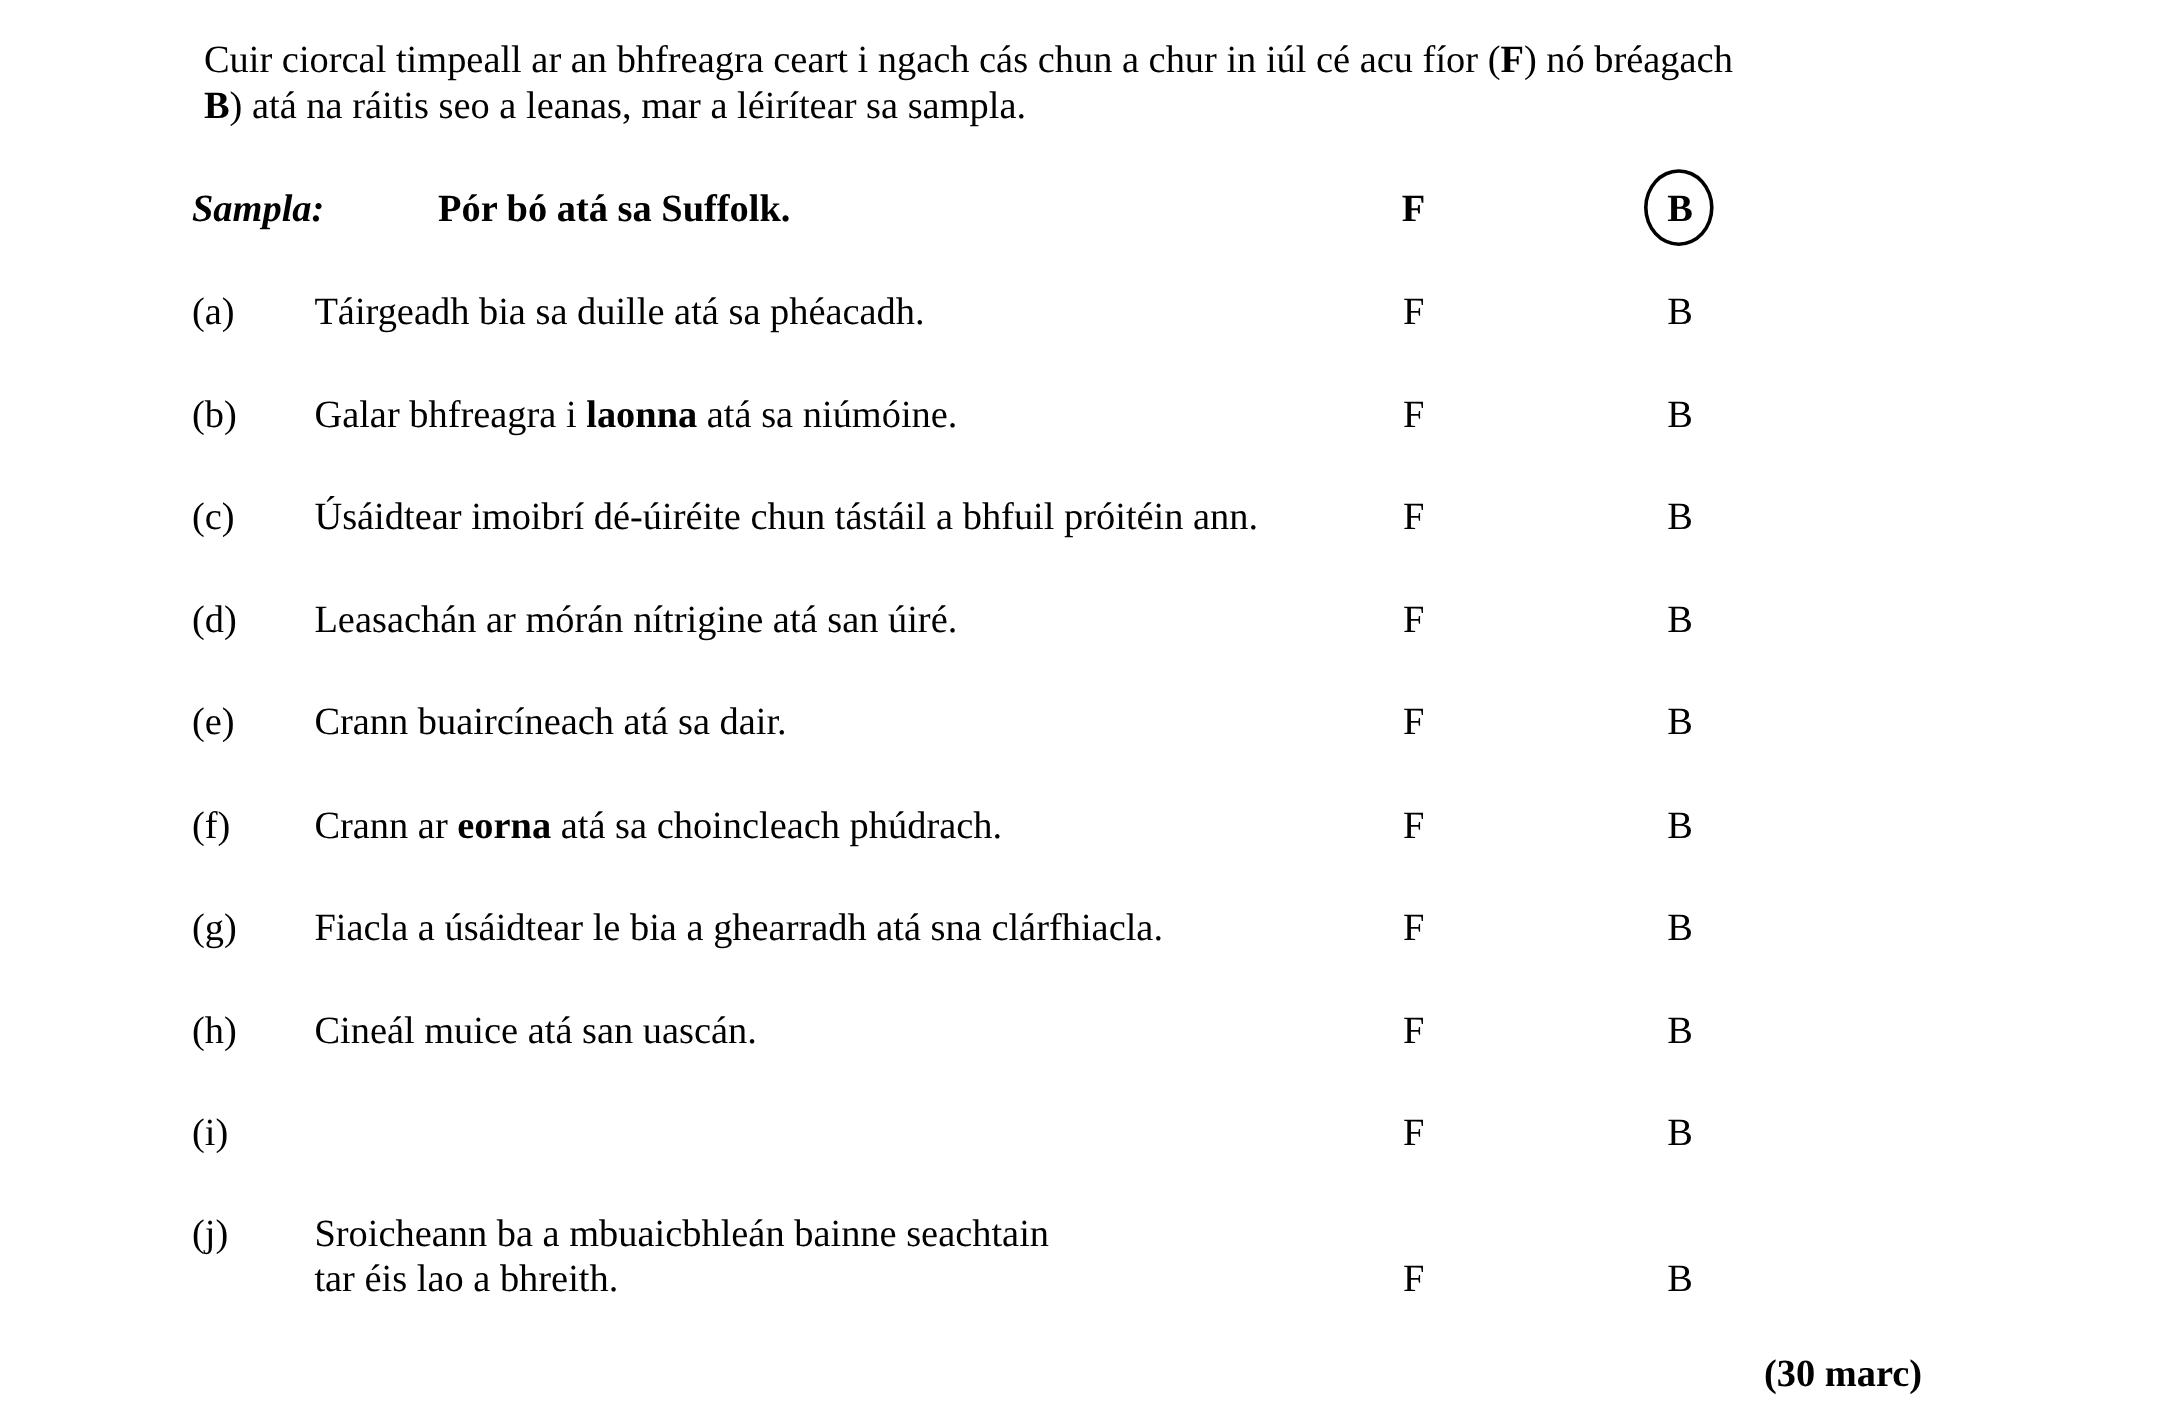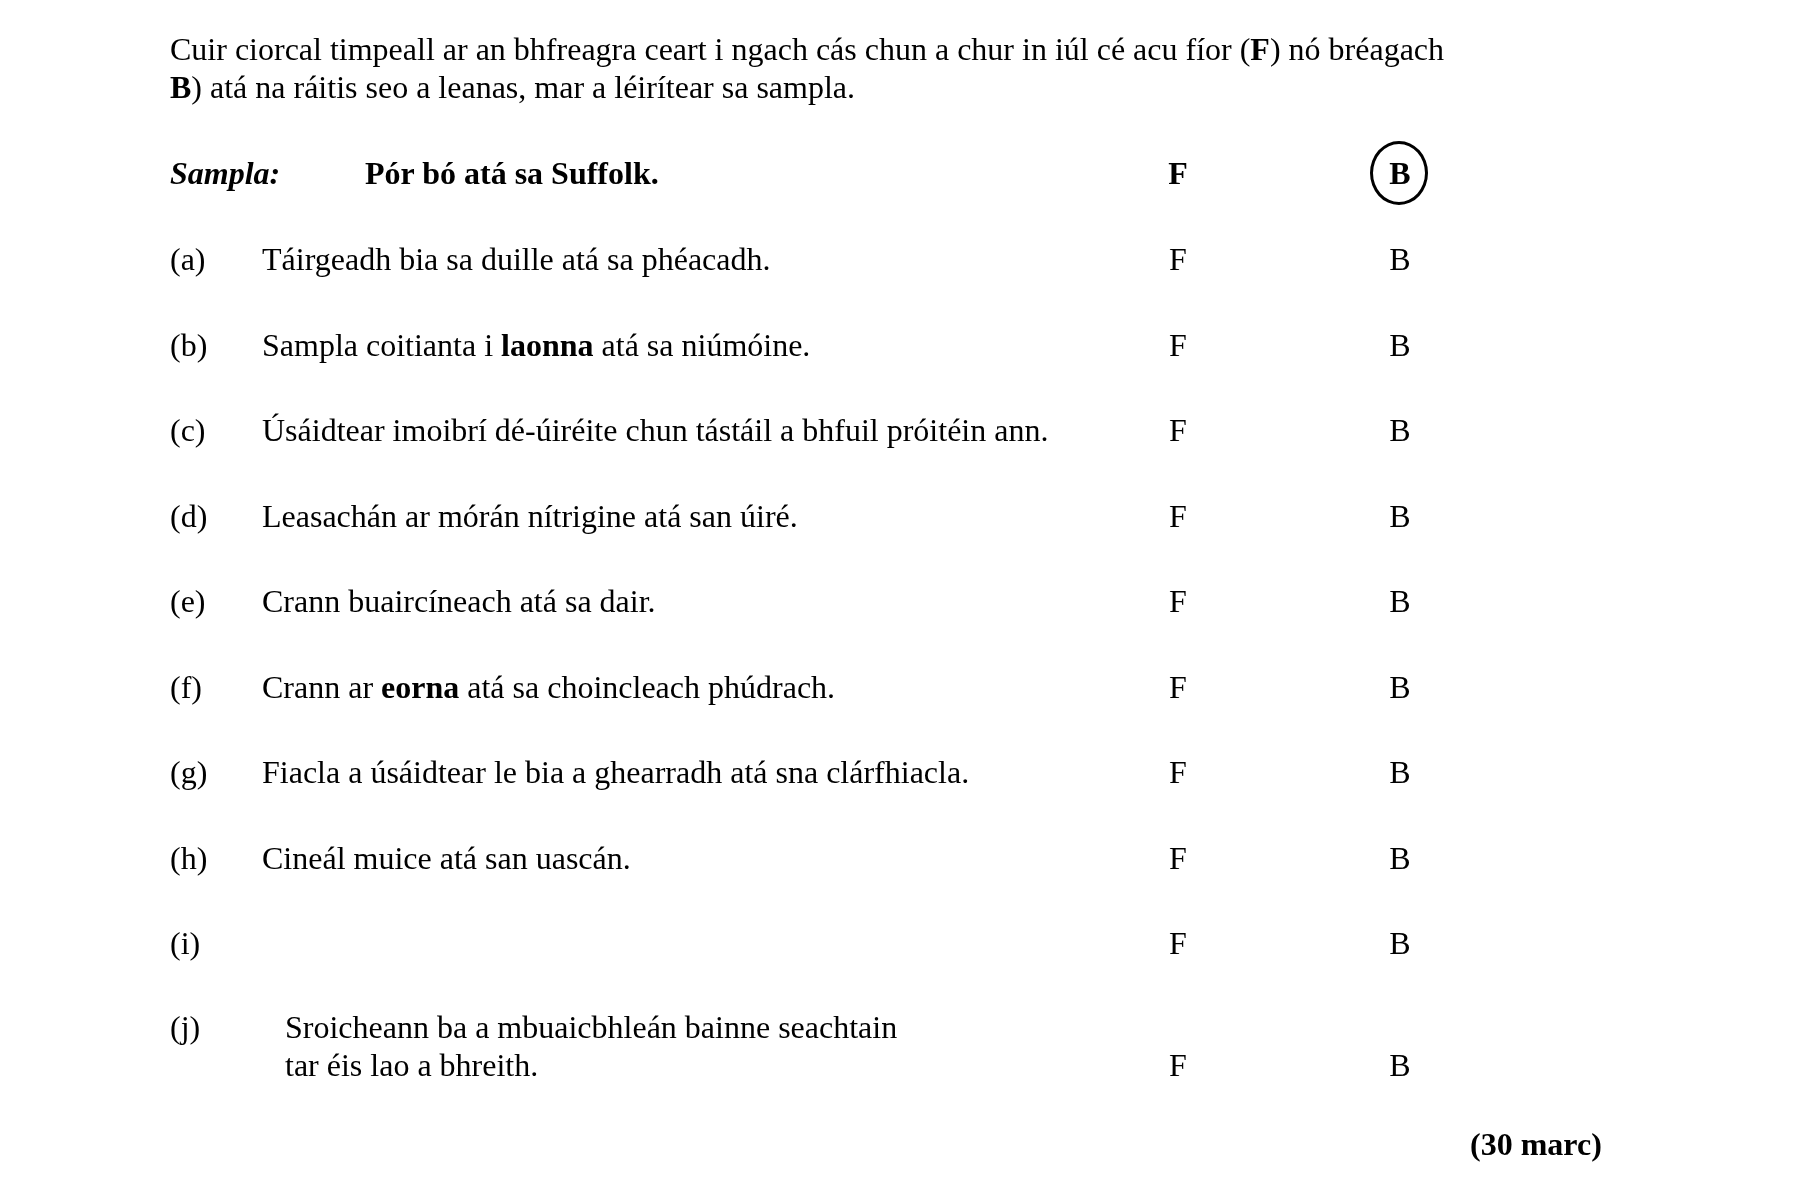--- a/index.html
+++ b/index.html
@@ -23,42 +23,42 @@
   #instructions {
     left: 170px;
     top: 30px;
     line-height: 38px;
     white-space: nowrap;
   }
   .bold { font-weight: bold; }
 
   
   .row { position: absolute; left: 0; width: 1818px; height: 44px; line-height: 38px; }
-  .cell-label { position: absolute; left: 170px; white-space: nowrap; }
+  .cell-label { position: absolute; left: 160px; white-space: nowrap; }
   .cell-text  { position: absolute; left: 262px; white-space: nowrap; }
   .cell-f { position: absolute; left: 1140px; width: 76px; text-align: center; }
   .cell-b { position: absolute; left: 1362px; width: 76px; text-align: center; }
 
   
   #row-sample .cell-label { font-weight: bold; font-style: italic; }
   #row-sample .cell-text { left: 365px; font-weight: bold; }
   #row-sample .cell-f, #row-sample .cell-b { font-weight: bold; }
   #sample-circle {
     position: absolute;
     left: 1370px;
     top: 141px;
     width: 58px;
     height: 64px;
     border: 3px solid #000000;
     border-radius: 50%;
     box-sizing: border-box;
   }
 
   
-  #row-j .cell-text { line-height: 38px; margin-left: 23px; }
+  #row-j .cell-text { line-height: 38px; }
   #row-j .cell-f, #row-j .cell-b { top: 38px; }
 
   #marks {
     left: 1470px;
     top: 1126px;
     font-weight: bold;
     white-space: nowrap;
   }
 </style>
 </head>
@@ -81,21 +81,21 @@
 
   <div class="row" style="top:240px">
     <span class="cell-label">(a)</span>
     <span class="cell-text"><span>Táirgeadh bia sa duille atá sa phéacadh.</span><span class="bold"></span><span></span></span>
     <span class="cell-f">F</span>
     <span class="cell-b">B</span>
   </div>
 
   <div class="row" style="top:326px">
     <span class="cell-label">(b)</span>
-    <span class="cell-text"><span>Sampla coitianta i </span><span class="bold">laonna</span><span> atá sa niúmóine.</span></span>
+    <span class="cell-text"><span>Galar bhfreagra i </span><span class="bold">laonna</span><span> atá sa niúmóine.</span></span>
     <span class="cell-f">F</span>
     <span class="cell-b">B</span>
   </div>
 
   <div class="row" style="top:411px">
     <span class="cell-label">(c)</span>
     <span class="cell-text"><span>Úsáidtear imoibrí dé-úiréite chun tástáil a bhfuil próitéin ann.</span><span class="bold"></span><span></span></span>
     <span class="cell-f">F</span>
     <span class="cell-b">B</span>
   </div>

